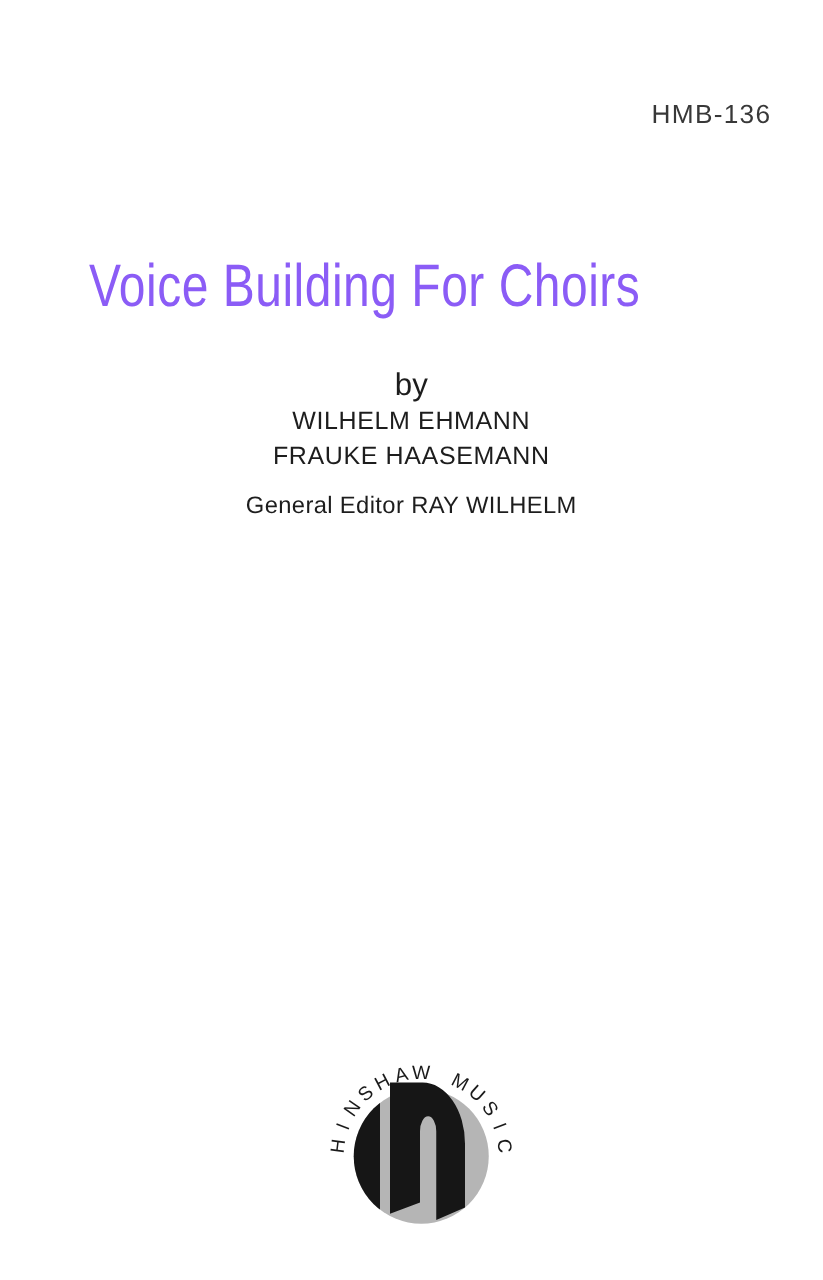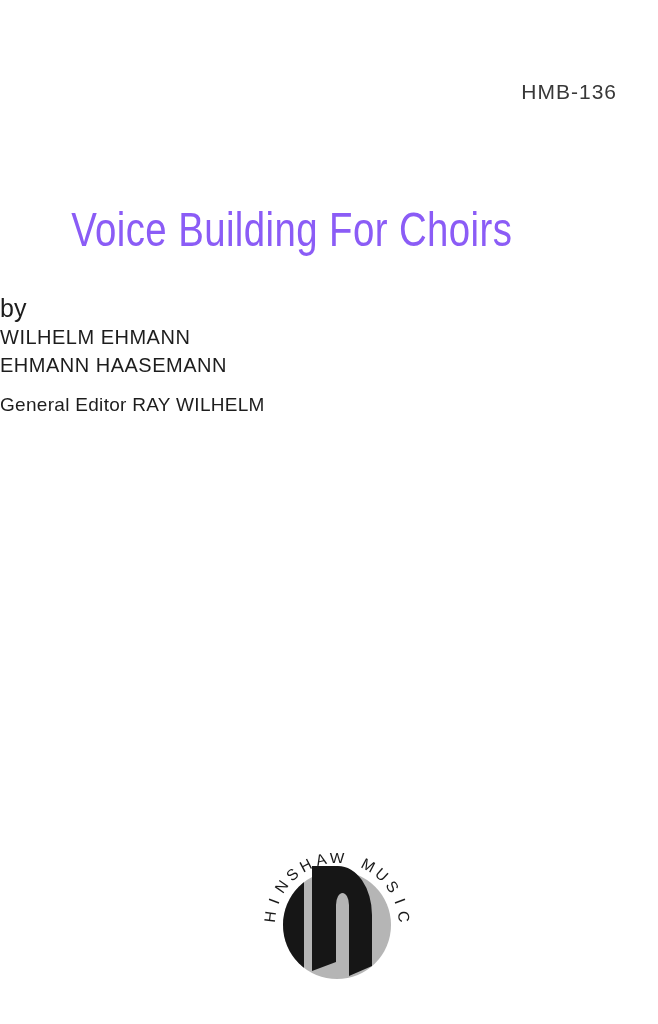--- a/index.html
+++ b/index.html
@@ -16,21 +16,21 @@
   .title{
     position:absolute;top:204px;left:16px;width:658px;
     margin:0;text-align:left;font-weight:normal;
     font-size:48px;color:#8b5cf6;line-height:1.1;
   }
   .title .squeeze{
     display:inline-block;transform:scaleX(0.8);transform-origin:center center;
     letter-spacing:0.5px;white-space:nowrap;
   }
   .byline{
-    position:absolute;top:294px;left:0;width:658px;text-align:left;
+    position:absolute;top:294px;left:0;width:658px;text-align:center;
   }
   .byline .by{font-size:25px;line-height:29px;}
   .byline .author{font-size:20px;line-height:28px;letter-spacing:0.5px;}
   .byline .editor{font-size:19px;line-height:22px;margin-top:15px;letter-spacing:0.3px;}
   .logo{
     position:absolute;left:255px;top:847px;width:164px;height:156px;
   }
   .arc-letter{
     font-family:"Liberation Sans", sans-serif;
     font-size:15.5px;
@@ -41,21 +41,21 @@
 
 <div>
 
   <div class="catalog">HMB-136</div>
 
   <h1 class="title"><span class="squeeze">Voice Building For Choirs</span></h1>
 
   <div class="byline">
     <div class="by">by</div>
     <div class="author">WILHELM EHMANN</div>
-    <div class="author">EHMANN HAASEMANN</div>
+    <div class="author">FRAUKE HAASEMANN</div>
     <div class="editor">General Editor RAY WILHELM</div>
   </div>
 
   <svg class="logo" viewBox="0 0 164 156" xmlns="http://www.w3.org/2000/svg">
     <defs>
       <clipPath id="circle-clip">
           <circle cx="82" cy="78" r="54"></circle>
         </clipPath>
     </defs>
 

